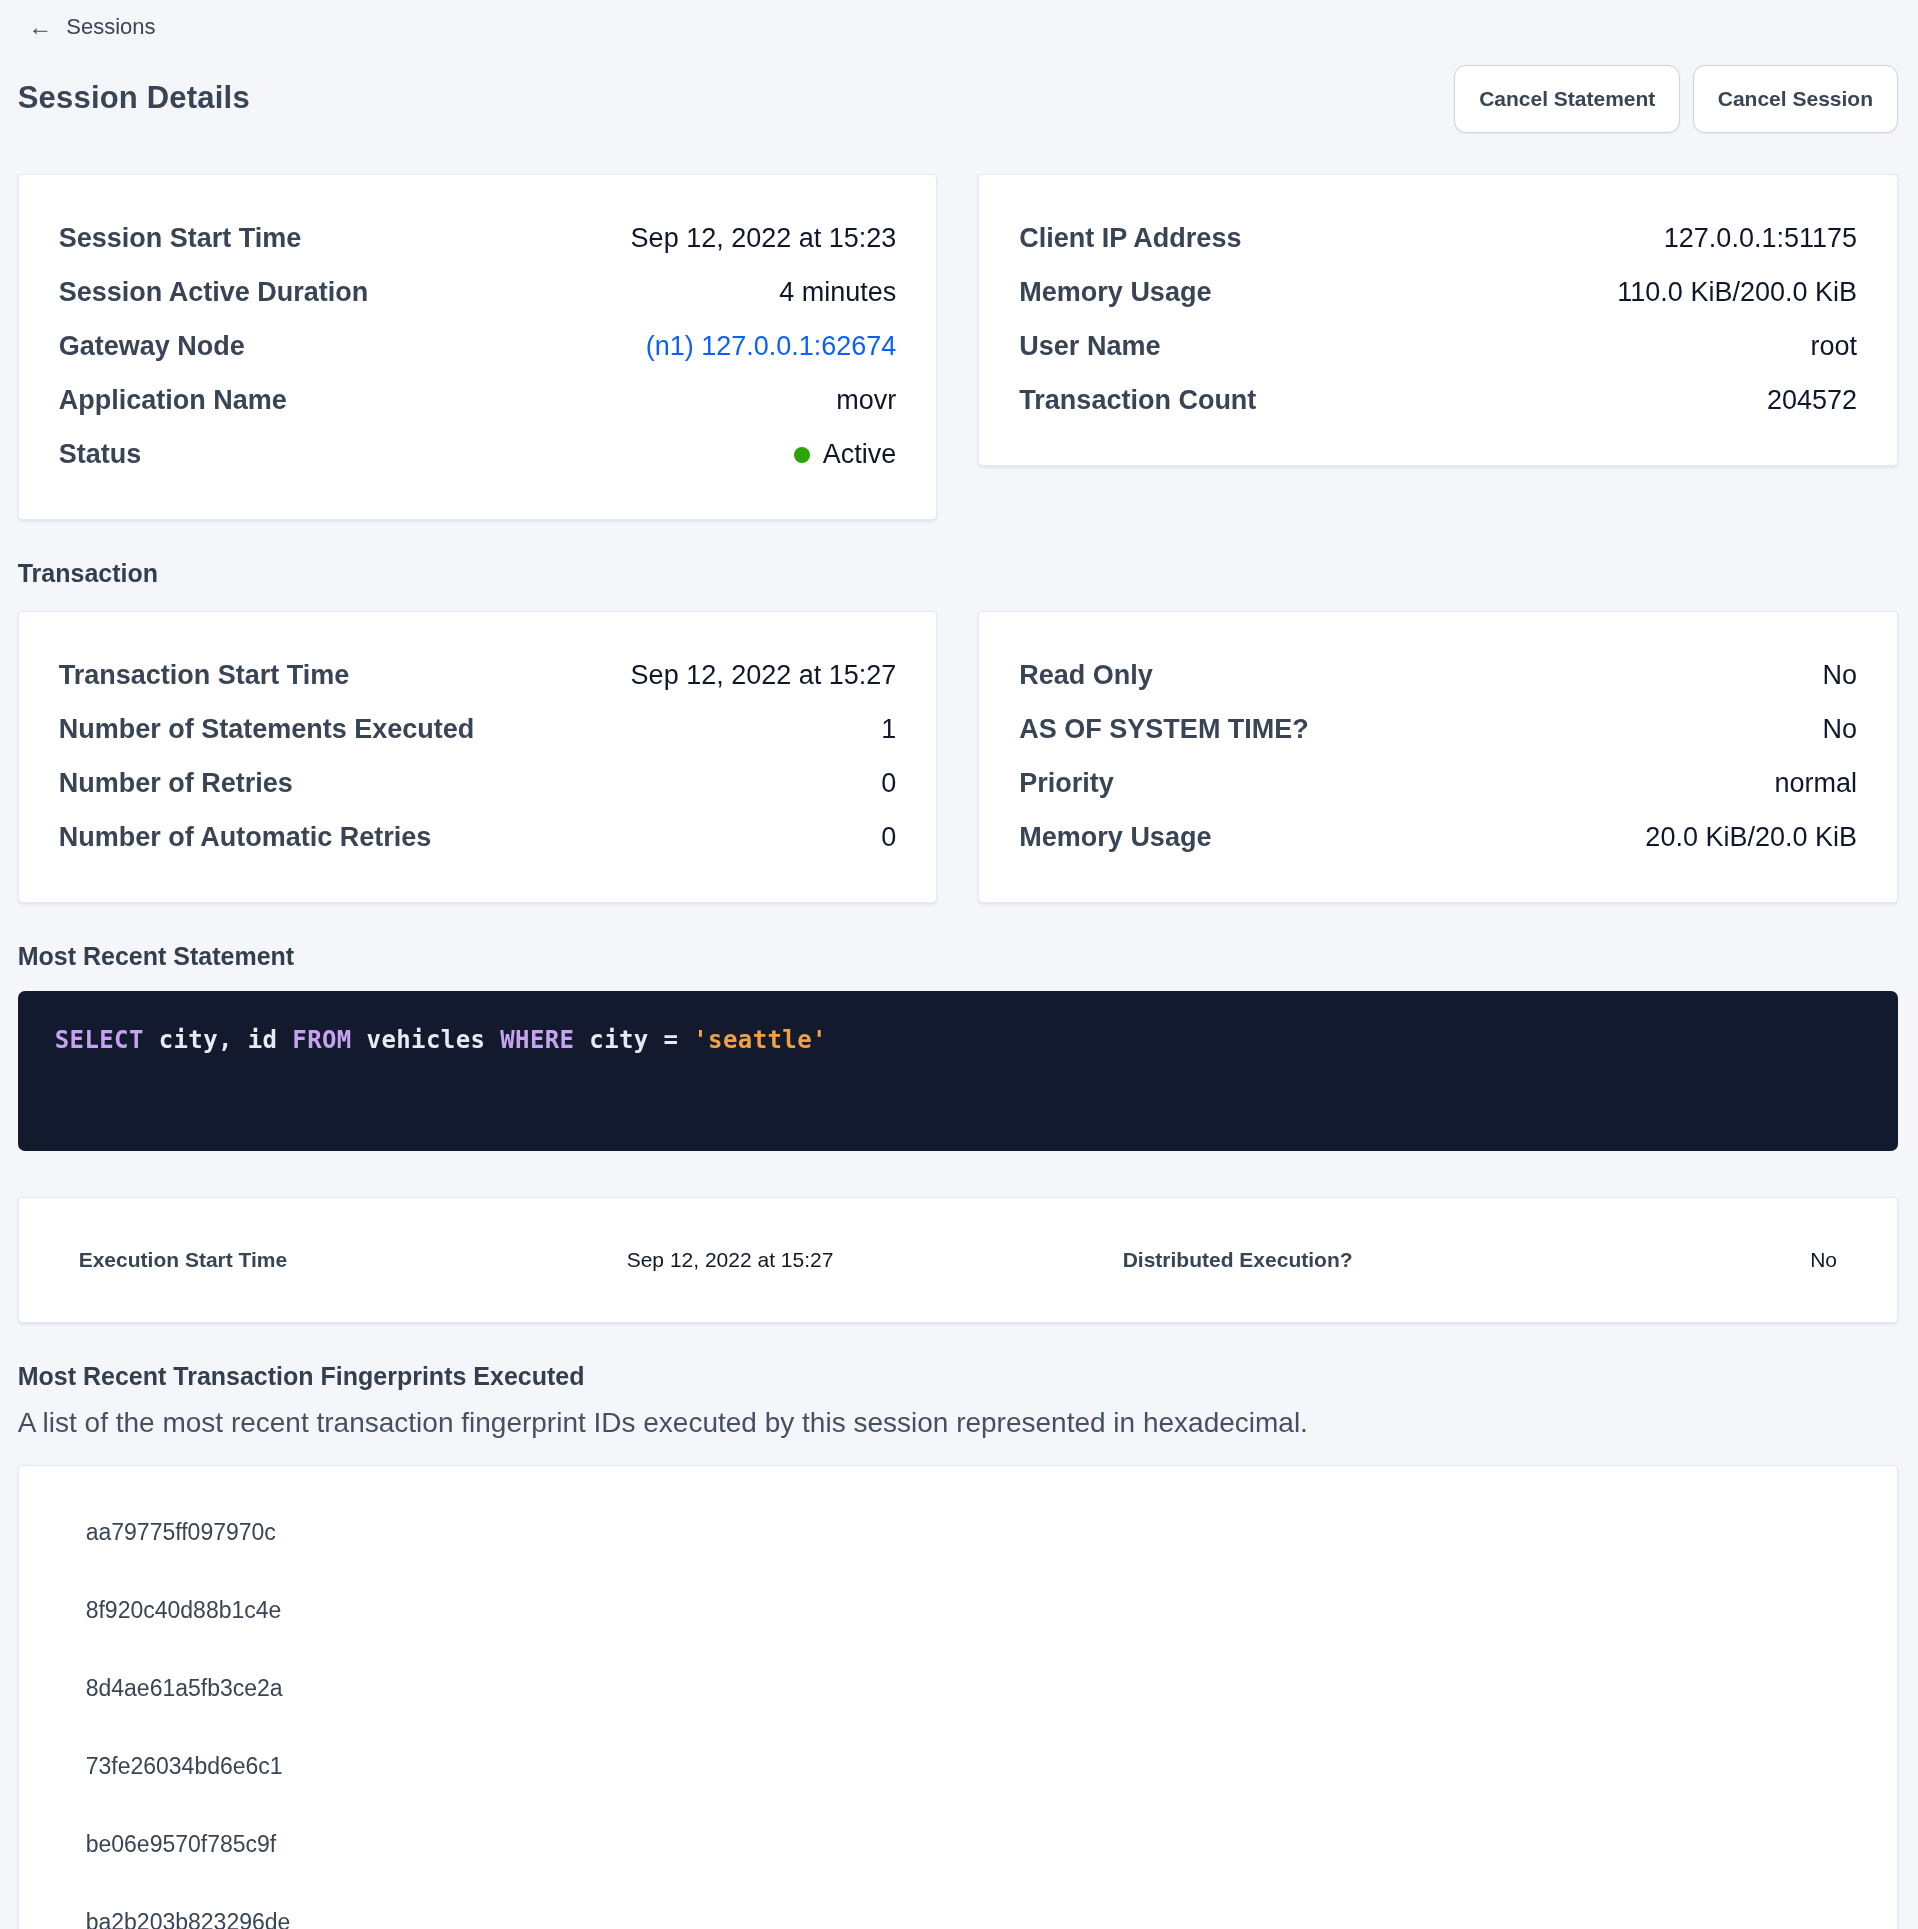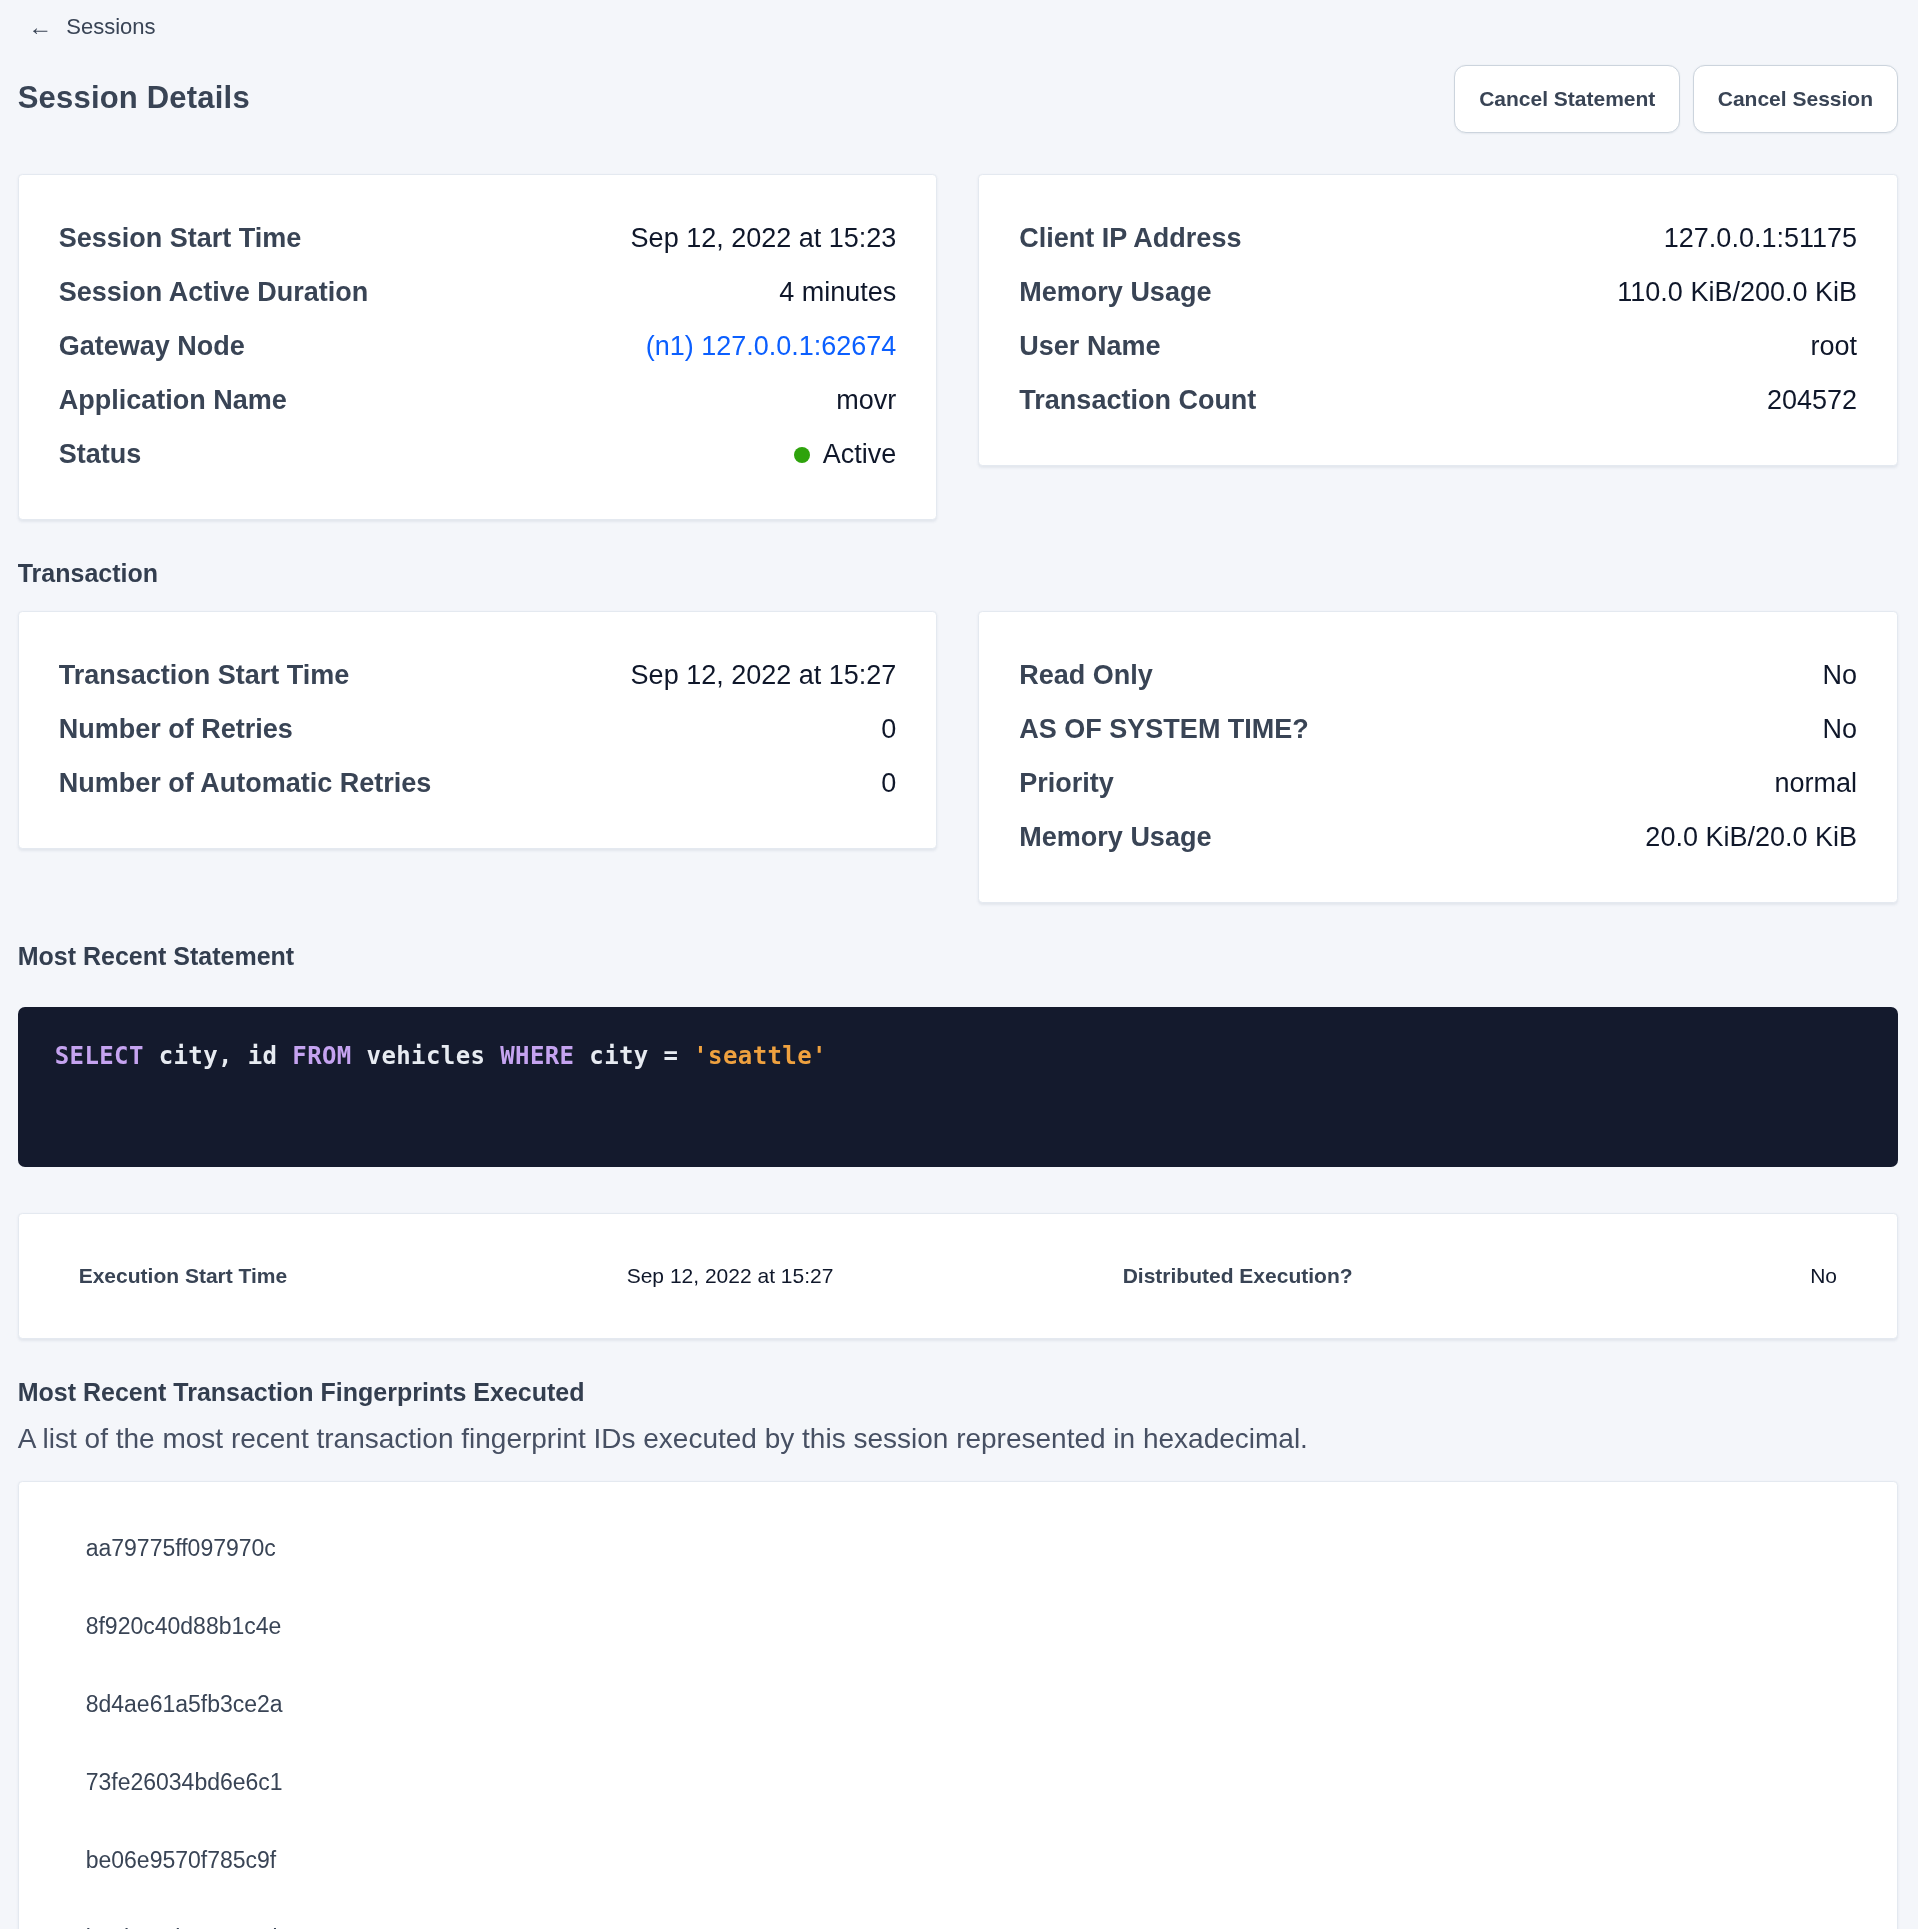--- a/index.html
+++ b/index.html
@@ -97,21 +97,21 @@
   }
   .section-desc {
     margin-top: 16px;
     font-size: 28px;
     color: #475063;
   }
   .grid-transaction { margin-top: 23px; }
 
   
   .sql-box {
-    margin-top: 36px;
+    margin-top: 20px;
     background: #141a2d;
     border-radius: 7px;
     height: 160px;
     padding: 35px 37px;
   }
   .sql-code {
     font-family: "DejaVu Sans Mono", monospace;
     font-size: 24px;
     font-weight: bold;
     white-space: pre-wrap;
@@ -213,20 +213,24 @@
 
   <div class="section-heading">Transaction</div>
 
   <div class="two-col grid-transaction">
     <div class="card kv-card">
       <div class="kv-row">
         <span class="kv-label">Transaction Start Time</span>
         <span class="kv-value">Sep 12, 2022 at 15:27</span>
       </div>
       <div class="kv-row">
+        <span class="kv-label">Number of Statements Executed</span>
+        <span class="kv-value">1</span>
+      </div>
+      <div class="kv-row">
         <span class="kv-label">Number of Retries</span>
         <span class="kv-value">0</span>
       </div>
       <div class="kv-row">
         <span class="kv-label">Number of Automatic Retries</span>
         <span class="kv-value">0</span>
       </div>
     </div>
 
     <div class="card kv-card">

